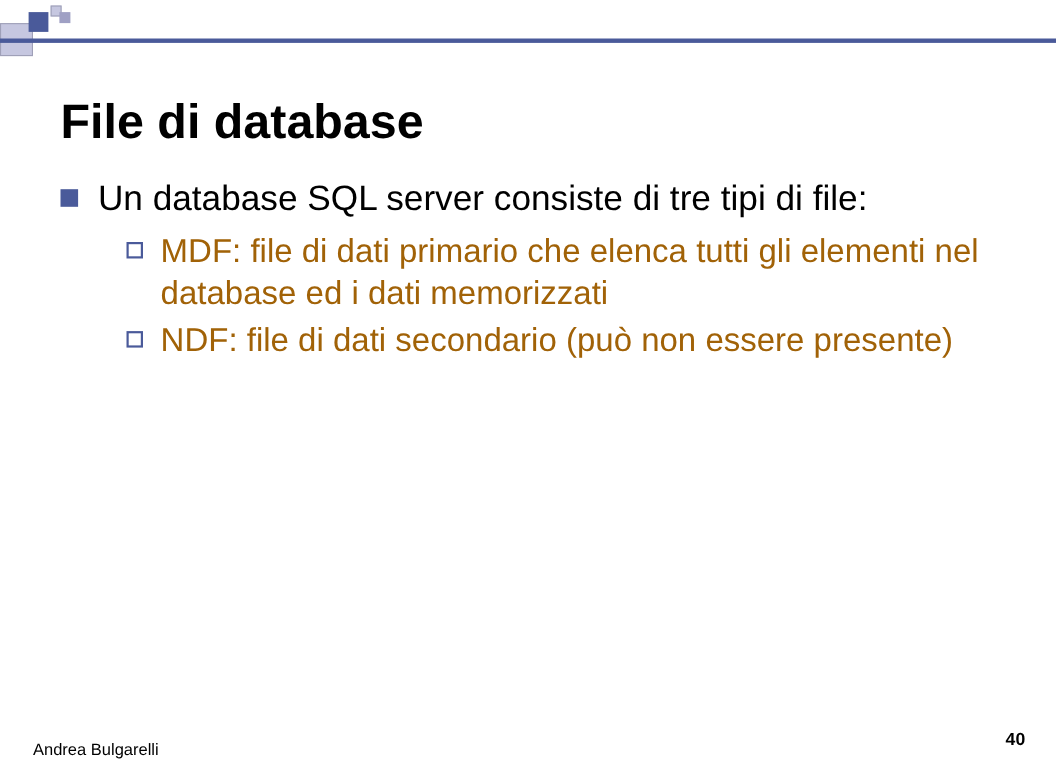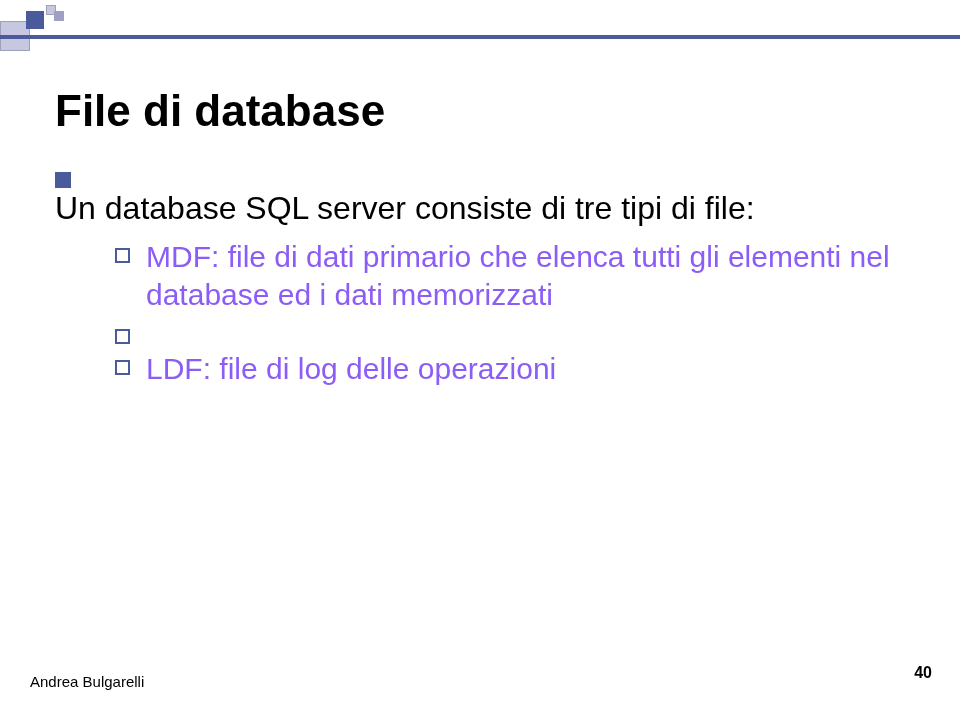--- a/index.html
+++ b/index.html
@@ -66,38 +66,37 @@
     left: 55px;
     right: 40px;
   }
   .lvl1 {
     display: flex;
     align-items: flex-start;
     font-size: 32px;
     color: #000;
     line-height: 1.25;
     margin-bottom: 10px;
-    flex-direction: column;
   }
   .bullet-sq {
     flex: 0 0 auto;
     width: 16px;
     height: 16px;
     background: #4a5a9a;
     margin-top: 12px;
     margin-right: 18px;
   }
   .lvl2-wrap {
     margin-left: 60px;
   }
   .lvl2 {
     display: flex;
     align-items: flex-start;
     font-size: 30px;
-    color: #8b5cf6;
+    color: #a16207;
     line-height: 1.25;
     margin-bottom: 6px;
   }
   .bullet-open {
     flex: 0 0 auto;
     width: 15px;
     height: 15px;
     border: 2px solid #4a5a9a;
     background: transparent;
     margin-top: 10px;
@@ -137,22 +136,19 @@
     <div class="bullet-sq"></div>
     <div>Un database SQL server consiste di tre tipi di file:</div>
   </div>
   <div class="lvl2-wrap">
     <div class="lvl2">
       <div class="bullet-open"></div>
       <div>MDF: file di dati primario che elenca tutti gli elementi nel database ed i dati memorizzati</div>
     </div>
     <div class="lvl2">
       <div class="bullet-open"></div>
-    </div>
-    <div class="lvl2">
-      <div class="bullet-open"></div>
-      <div>LDF: file di log delle operazioni</div>
+      <div>NDF: file di dati secondario (può non essere presente)</div>
     </div>
   </div>
 </div>
 
 <div class="footer-left">Andrea Bulgarelli</div>
 <div class="footer-right">40</div>
 
 </body></html>

